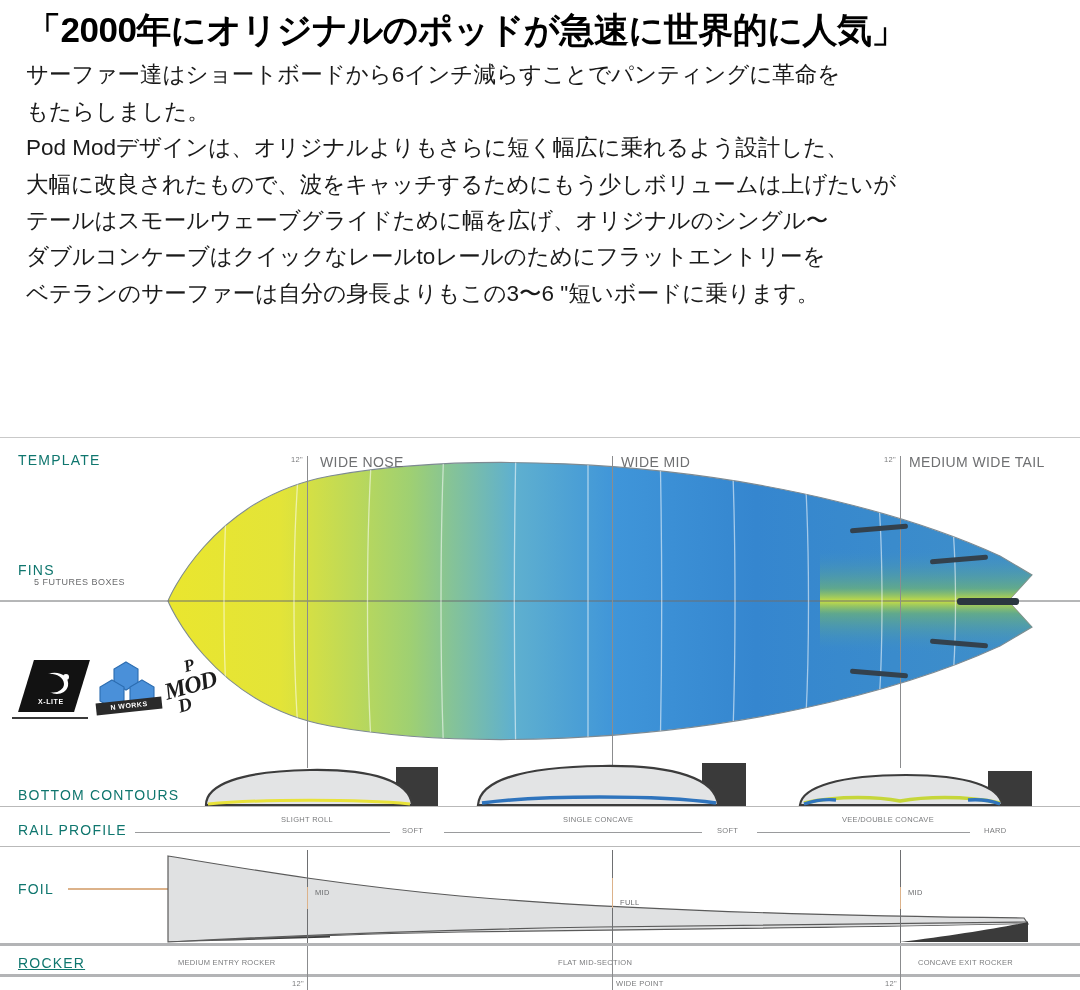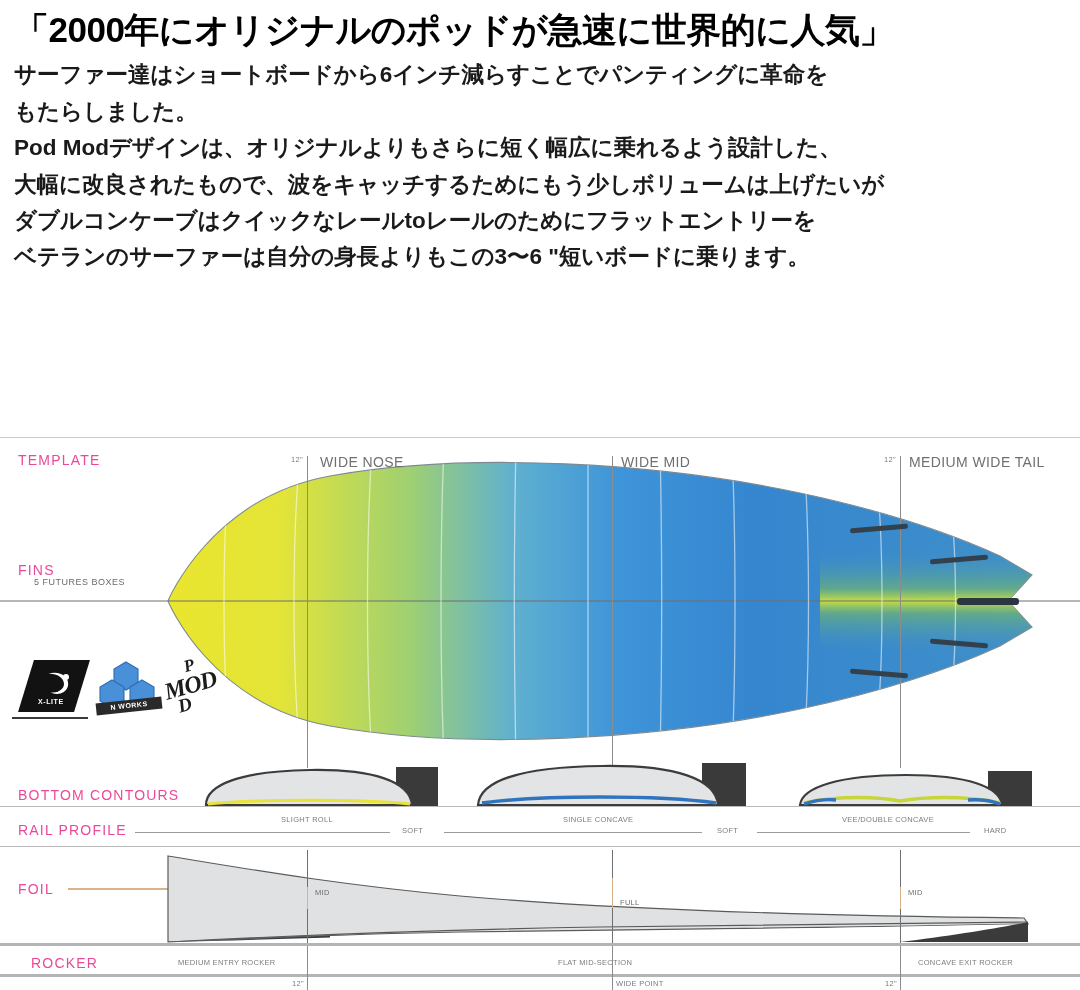--- a/index.html
+++ b/index.html
@@ -5,47 +5,47 @@
 <style>
   html,body{margin:0;padding:0;background:#ffffff;}
   body{
     width:1080px;height:990px;
     font-family:"Liberation Sans","DejaVu Sans",sans-serif;
     color:#111;
     overflow:hidden;
     position:relative;
   }
   
-  .textblock{padding:10px 18px 0 14px;box-sizing:border-box;width:1080px;}
+  .textblock{padding:10px 18px 0 26px;box-sizing:border-box;width:1080px;}
   .headline{
     font-size:35px;font-weight:bold;letter-spacing:-0.5px;
     line-height:1.12;margin:0 0 8px 0;color:#000;
     white-space:nowrap;
   }
   .body-copy{font-size:22.5px;line-height:1.62;color:#1a1a1a;margin:0;}
-  .body-copy .ln{display:block;font-weight:bold;}
+  .body-copy .ln{display:block;}
 
   
   .diagram{
     position:absolute;left:0;top:437px;width:1080px;height:553px;
     background:#fff;
     border-top:1px solid #c9c9c9;
   }
   .diagram svg{display:block;}
 
   .hr-full{position:absolute;left:0;width:1080px;height:1px;background:#b9b9b9;}
 
   .dlabel{
     position:absolute;
     font-family:"Liberation Sans","DejaVu Sans",sans-serif;
     color:#58595b;
     letter-spacing:0.6px;
     white-space:nowrap;
   }
-  .dlabel.big{font-size:14px;letter-spacing:1.2px;color:#ec4899;}
+  .dlabel.big{font-size:14px;letter-spacing:1.2px;color:#0f766e;}
   .dlabel.sub{font-size:9px;letter-spacing:0.5px;color:#6a6b6d;}
   .dlabel.tiny{font-size:14px;letter-spacing:0.4px;color:#6f7072;}
   .dlabel.mini{font-size:7.5px;letter-spacing:0.3px;color:#7a7b7d;}
 
   .vline{position:absolute;width:1px;background:#8b8c8e;}
 
   .finbar{position:absolute;background:#33414d;border-radius:2px;height:5px;}
   .finbar.center{background:#2b3740;height:7px;border-radius:3px;}
 
   .logos{position:absolute;}
@@ -76,20 +76,21 @@
 </head>
 <body>
 
 <div class="textblock">
   <h1 class="headline">「2000年にオリジナルのポッドが急速に世界的に人気」</h1>
   <div class="body-copy">
     <span class="ln">サーファー達はショートボードから6インチ減らすことでパンティングに革命を</span>
     <span class="ln">もたらしました。</span>
     <span class="ln">Pod Modデザインは、オリジナルよりもさらに短く幅広に乗れるよう設計した、</span>
     <span class="ln">大幅に改良されたもので、波をキャッチするためにもう少しボリュームは上げたいが</span>
+    <span class="ln">テールはスモールウェーブグライドために幅を広げ、オリジナルのシングル〜</span>
     <span class="ln">ダブルコンケーブはクイックなレールtoレールのためにフラットエントリーを</span>
     <span class="ln">ベテランのサーファーは自分の身長よりもこの3〜6 "短いボードに乗ります。</span>
   </div>
 </div>
 
 <div class="diagram">
 
   <svg width="1080" height="330" style="position:absolute;left:0;top:0;">
     <defs>
       <linearGradient id="boardgrad" x1="0" y1="0" x2="1" y2="0">
@@ -271,21 +272,21 @@
   <div class="tickv" style="left:307px;top:449px;height:22px;background:#dcb28a;"></div>
   <div class="tickv" style="left:612px;top:440px;height:30px;background:#dcb28a;"></div>
   <div class="tickv" style="left:900px;top:449px;height:22px;background:#dcb28a;"></div>
 
   <div class="dlabel mini" style="left:315px;top:450px;color:#6b6c6e;">MID</div>
   <div class="dlabel mini" style="left:620px;top:460px;color:#6b6c6e;">FULL</div>
   <div class="dlabel mini" style="left:908px;top:450px;color:#6b6c6e;">MID</div>
 
   <div class="grayband" style="left:0;top:505px;width:1080px;"></div>
 
-  <div class="dlabel big" style="left:31px;top:517px;">ROCKER</div>
+  <div class="dlabel big" style="left:18px;top:517px;text-decoration:underline;">ROCKER</div>
 
   <div class="dlabel mini" style="left:178px;top:520px;">MEDIUM ENTRY ROCKER</div>
   <div class="dlabel mini" style="left:558px;top:520px;">FLAT MID-SECTION</div>
   <div class="dlabel mini" style="left:918px;top:520px;">CONCAVE EXIT ROCKER</div>
 
   <div class="grayband" style="left:0;top:536px;width:1080px;"></div>
 
   <div class="vline" style="left:307px;top:508px;height:44px;"></div>
   <div class="vline" style="left:612px;top:508px;height:44px;"></div>
   <div class="vline" style="left:900px;top:508px;height:44px;"></div>

